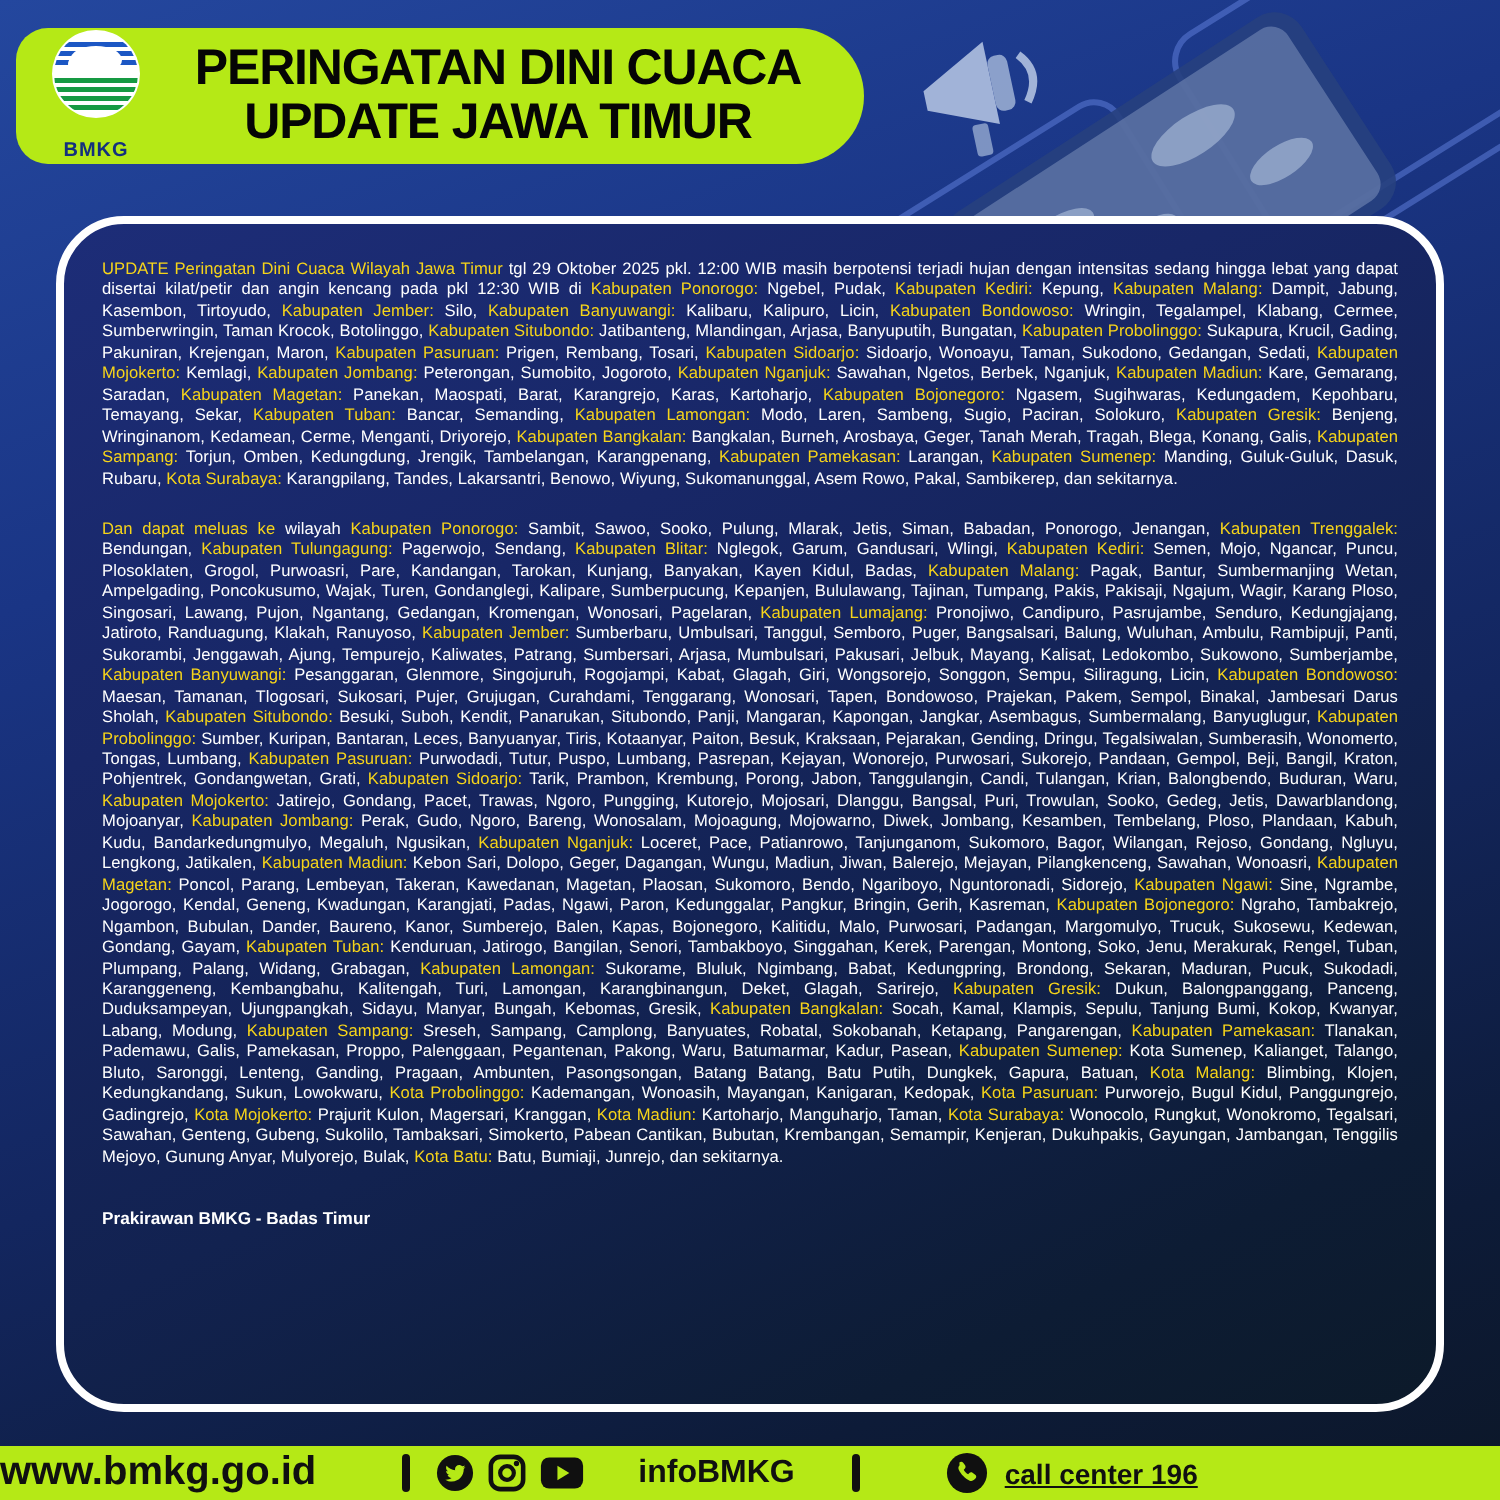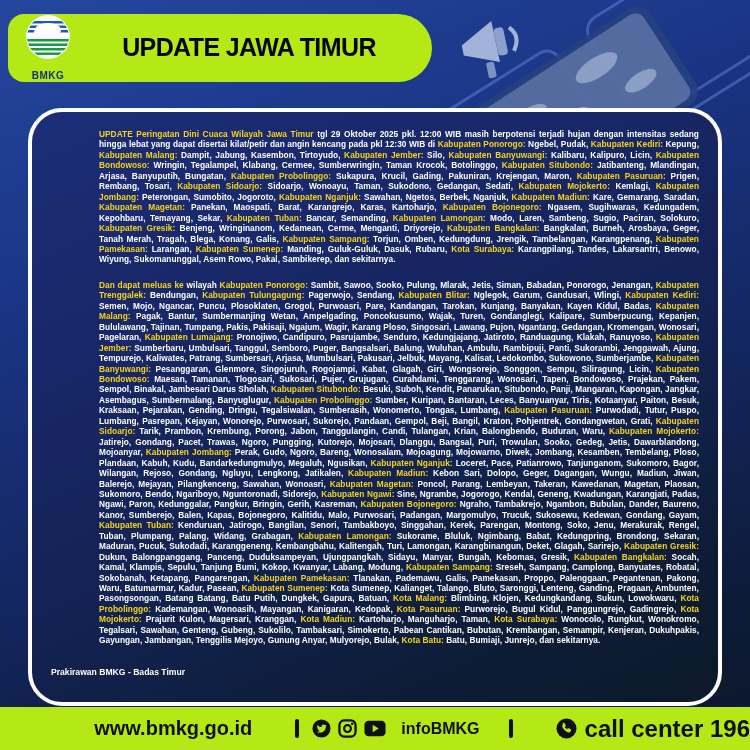--- a/index.html
+++ b/index.html
@@ -24,39 +24,39 @@
     font-size:25px;line-height:1.1;letter-spacing:-.6px;padding-right:10px;
   }
   
   .panel{
     position:absolute;left:28px;top:108px;width:694px;height:598px;box-sizing:border-box;
     border:4px solid #ffffff;border-radius:34px;
     background:linear-gradient(155deg,#1d2d78 0%,#182767 30%,#122250 60%,#0d1c34 85%,#0c1a2a 100%);
     padding:17px 19px 0 19px;z-index:2;
   }
   .body-text{
-    color:#ffffff;font-size:8.3px;line-height:10.45px;font-weight:bold;
-    text-align:justify;letter-spacing:.04px;margin-left:48px;
+    color:#ffffff;font-size:8.3px;line-height:10.45px;font-weight:normal;
+    text-align:justify;letter-spacing:.04px;
   }
   .body-text .hl{color:#f6d41a;}
   .para1{margin-bottom:15px;}
   .para2{margin-bottom:21px;}
   .closing{color:#f6d41a;font-weight:bold;font-size:8.6px;margin-bottom:17px;}
   .signature{color:#ffffff;font-weight:bold;font-size:8.6px;}
   
   .footer{
-    position:absolute;left:0;bottom:0;width:750px;height:43px;background:#b5e916;
-    display:flex;align-items:center;justify-content:flex-end;gap:13px;
+    position:absolute;left:0;bottom:0;width:750px;height:27px;background:#b5e916;
+    display:flex;align-items:center;justify-content:flex-start;gap:13px;
     color:#101010;font-weight:bold;z-index:3;
   }
   .footer .website{font-size:20px;margin-right:30px;}
   .footer .sep{width:4px;height:19px;background:#101010;border-radius:2px;}
   .social{display:flex;align-items:center;gap:7px;}
-  .handle{font-size:16px;margin-right:16px;margin-left:2px;}
-  .call{font-size:24px;display:flex;align-items:center;gap:8px;margin-left:30px;}
+  .handle{font-size:16px;margin-right:16px;margin-left:14px;}
+  .call{font-size:14px;display:flex;align-items:center;gap:8px;margin-left:30px;text-decoration:underline;}
 </style>
 </head>
 <body>
 
 <svg class="deco" viewBox="0 0 340 180">
   <g opacity="0.55" stroke="#5d7cd8" stroke-width="3" fill="none">
     <rect x="190" y="-40" width="210" height="130" rx="16" transform="rotate(-32 295 25)"></rect>
     <rect x="255" y="60" width="190" height="110" rx="14" transform="rotate(-32 350 115)"></rect>
     <rect x="-30" y="95" width="220" height="120" rx="14" transform="rotate(-32 80 155)"></rect>
   </g>
@@ -115,20 +115,21 @@
           <rect x="0" y="24" width="44" height="2.5" fill="#169a43"></rect>
           <rect x="0" y="28.5" width="44" height="2.5" fill="#169a43"></rect>
           <rect x="1" y="33" width="42" height="2.5" fill="#169a43"></rect>
           <rect x="3" y="37.5" width="38" height="2.5" fill="#169a43"></rect>
         </g>
       </svg>
     </div>
     <div class="logo-label">BMKG</div>
   </div>
   <div class="header-title">
+    <div>PERINGATAN DINI CUACA</div>
     <div>UPDATE JAWA TIMUR</div>
   </div>
 </div>
 
 <div class="panel">
   <div class="body-text para1"><span class="hl">UPDATE Peringatan Dini Cuaca Wilayah Jawa Timur</span><span> tgl 29 Oktober 2025 pkl. 12:00 WIB masih berpotensi terjadi hujan dengan intensitas sedang hingga lebat yang dapat disertai kilat/petir dan angin kencang pada pkl 12:30 WIB di </span><span class="hl">Kabupaten Ponorogo:</span><span> Ngebel, Pudak, </span><span class="hl">Kabupaten Kediri:</span><span> Kepung, </span><span class="hl">Kabupaten Malang:</span><span> Dampit, Jabung, Kasembon, Tirtoyudo, </span><span class="hl">Kabupaten Jember:</span><span> Silo, </span><span class="hl">Kabupaten Banyuwangi:</span><span> Kalibaru, Kalipuro, Licin, </span><span class="hl">Kabupaten Bondowoso:</span><span> Wringin, Tegalampel, Klabang, Cermee, Sumberwringin, Taman Krocok, Botolinggo, </span><span class="hl">Kabupaten Situbondo:</span><span> Jatibanteng, Mlandingan, Arjasa, Banyuputih, Bungatan, </span><span class="hl">Kabupaten Probolinggo:</span><span> Sukapura, Krucil, Gading, Pakuniran, Krejengan, Maron, </span><span class="hl">Kabupaten Pasuruan:</span><span> Prigen, Rembang, Tosari, </span><span class="hl">Kabupaten Sidoarjo:</span><span> Sidoarjo, Wonoayu, Taman, Sukodono, Gedangan, Sedati, </span><span class="hl">Kabupaten Mojokerto:</span><span> Kemlagi, </span><span class="hl">Kabupaten Jombang:</span><span> Peterongan, Sumobito, Jogoroto, </span><span class="hl">Kabupaten Nganjuk:</span><span> Sawahan, Ngetos, Berbek, Nganjuk, </span><span class="hl">Kabupaten Madiun:</span><span> Kare, Gemarang, Saradan, </span><span class="hl">Kabupaten Magetan:</span><span> Panekan, Maospati, Barat, Karangrejo, Karas, Kartoharjo, </span><span class="hl">Kabupaten Bojonegoro:</span><span> Ngasem, Sugihwaras, Kedungadem, Kepohbaru, Temayang, Sekar, </span><span class="hl">Kabupaten Tuban:</span><span> Bancar, Semanding, </span><span class="hl">Kabupaten Lamongan:</span><span> Modo, Laren, Sambeng, Sugio, Paciran, Solokuro, </span><span class="hl">Kabupaten Gresik:</span><span> Benjeng, Wringinanom, Kedamean, Cerme, Menganti, Driyorejo, </span><span class="hl">Kabupaten Bangkalan:</span><span> Bangkalan, Burneh, Arosbaya, Geger, Tanah Merah, Tragah, Blega, Konang, Galis, </span><span class="hl">Kabupaten Sampang:</span><span> Torjun, Omben, Kedungdung, Jrengik, Tambelangan, Karangpenang, </span><span class="hl">Kabupaten Pamekasan:</span><span> Larangan, </span><span class="hl">Kabupaten Sumenep:</span><span> Manding, Guluk-Guluk, Dasuk, Rubaru, </span><span class="hl">Kota Surabaya:</span><span> Karangpilang, Tandes, Lakarsantri, Benowo, Wiyung, Sukomanunggal, Asem Rowo, Pakal, Sambikerep, dan sekitarnya.</span></div>
   <div class="body-text para2"><span class="hl">Dan dapat meluas ke</span><span> wilayah </span><span class="hl">Kabupaten Ponorogo:</span><span> Sambit, Sawoo, Sooko, Pulung, Mlarak, Jetis, Siman, Babadan, Ponorogo, Jenangan, </span><span class="hl">Kabupaten Trenggalek:</span><span> Bendungan, </span><span class="hl">Kabupaten Tulungagung:</span><span> Pagerwojo, Sendang, </span><span class="hl">Kabupaten Blitar:</span><span> Nglegok, Garum, Gandusari, Wlingi, </span><span class="hl">Kabupaten Kediri:</span><span> Semen, Mojo, Ngancar, Puncu, Plosoklaten, Grogol, Purwoasri, Pare, Kandangan, Tarokan, Kunjang, Banyakan, Kayen Kidul, Badas, </span><span class="hl">Kabupaten Malang:</span><span> Pagak, Bantur, Sumbermanjing Wetan, Ampelgading, Poncokusumo, Wajak, Turen, Gondanglegi, Kalipare, Sumberpucung, Kepanjen, Bululawang, Tajinan, Tumpang, Pakis, Pakisaji, Ngajum, Wagir, Karang Ploso, Singosari, Lawang, Pujon, Ngantang, Gedangan, Kromengan, Wonosari, Pagelaran, </span><span class="hl">Kabupaten Lumajang:</span><span> Pronojiwo, Candipuro, Pasrujambe, Senduro, Kedungjajang, Jatiroto, Randuagung, Klakah, Ranuyoso, </span><span class="hl">Kabupaten Jember:</span><span> Sumberbaru, Umbulsari, Tanggul, Semboro, Puger, Bangsalsari, Balung, Wuluhan, Ambulu, Rambipuji, Panti, Sukorambi, Jenggawah, Ajung, Tempurejo, Kaliwates, Patrang, Sumbersari, Arjasa, Mumbulsari, Pakusari, Jelbuk, Mayang, Kalisat, Ledokombo, Sukowono, Sumberjambe, </span><span class="hl">Kabupaten Banyuwangi:</span><span> Pesanggaran, Glenmore, Singojuruh, Rogojampi, Kabat, Glagah, Giri, Wongsorejo, Songgon, Sempu, Siliragung, Licin, </span><span class="hl">Kabupaten Bondowoso:</span><span> Maesan, Tamanan, Tlogosari, Sukosari, Pujer, Grujugan, Curahdami, Tenggarang, Wonosari, Tapen, Bondowoso, Prajekan, Pakem, Sempol, Binakal, Jambesari Darus Sholah, </span><span class="hl">Kabupaten Situbondo:</span><span> Besuki, Suboh, Kendit, Panarukan, Situbondo, Panji, Mangaran, Kapongan, Jangkar, Asembagus, Sumbermalang, Banyuglugur, </span><span class="hl">Kabupaten Probolinggo:</span><span> Sumber, Kuripan, Bantaran, Leces, Banyuanyar, Tiris, Kotaanyar, Paiton, Besuk, Kraksaan, Pejarakan, Gending, Dringu, Tegalsiwalan, Sumberasih, Wonomerto, Tongas, Lumbang, </span><span class="hl">Kabupaten Pasuruan:</span><span> Purwodadi, Tutur, Puspo, Lumbang, Pasrepan, Kejayan, Wonorejo, Purwosari, Sukorejo, Pandaan, Gempol, Beji, Bangil, Kraton, Pohjentrek, Gondangwetan, Grati, </span><span class="hl">Kabupaten Sidoarjo:</span><span> Tarik, Prambon, Krembung, Porong, Jabon, Tanggulangin, Candi, Tulangan, Krian, Balongbendo, Buduran, Waru, </span><span class="hl">Kabupaten Mojokerto:</span><span> Jatirejo, Gondang, Pacet, Trawas, Ngoro, Pungging, Kutorejo, Mojosari, Dlanggu, Bangsal, Puri, Trowulan, Sooko, Gedeg, Jetis, Dawarblandong, Mojoanyar, </span><span class="hl">Kabupaten Jombang:</span><span> Perak, Gudo, Ngoro, Bareng, Wonosalam, Mojoagung, Mojowarno, Diwek, Jombang, Kesamben, Tembelang, Ploso, Plandaan, Kabuh, Kudu, Bandarkedungmulyo, Megaluh, Ngusikan, </span><span class="hl">Kabupaten Nganjuk:</span><span> Loceret, Pace, Patianrowo, Tanjunganom, Sukomoro, Bagor, Wilangan, Rejoso, Gondang, Ngluyu, Lengkong, Jatikalen, </span><span class="hl">Kabupaten Madiun:</span><span> Kebon Sari, Dolopo, Geger, Dagangan, Wungu, Madiun, Jiwan, Balerejo, Mejayan, Pilangkenceng, Sawahan, Wonoasri, </span><span class="hl">Kabupaten Magetan:</span><span> Poncol, Parang, Lembeyan, Takeran, Kawedanan, Magetan, Plaosan, Sukomoro, Bendo, Ngariboyo, Nguntoronadi, Sidorejo, </span><span class="hl">Kabupaten Ngawi:</span><span> Sine, Ngrambe, Jogorogo, Kendal, Geneng, Kwadungan, Karangjati, Padas, Ngawi, Paron, Kedunggalar, Pangkur, Bringin, Gerih, Kasreman, </span><span class="hl">Kabupaten Bojonegoro:</span><span> Ngraho, Tambakrejo, Ngambon, Bubulan, Dander, Baureno, Kanor, Sumberejo, Balen, Kapas, Bojonegoro, Kalitidu, Malo, Purwosari, Padangan, Margomulyo, Trucuk, Sukosewu, Kedewan, Gondang, Gayam, </span><span class="hl">Kabupaten Tuban:</span><span> Kenduruan, Jatirogo, Bangilan, Senori, Tambakboyo, Singgahan, Kerek, Parengan, Montong, Soko, Jenu, Merakurak, Rengel, Tuban, Plumpang, Palang, Widang, Grabagan, </span><span class="hl">Kabupaten Lamongan:</span><span> Sukorame, Bluluk, Ngimbang, Babat, Kedungpring, Brondong, Sekaran, Maduran, Pucuk, Sukodadi, Karanggeneng, Kembangbahu, Kalitengah, Turi, Lamongan, Karangbinangun, Deket, Glagah, Sarirejo, </span><span class="hl">Kabupaten Gresik:</span><span> Dukun, Balongpanggang, Panceng, Duduksampeyan, Ujungpangkah, Sidayu, Manyar, Bungah, Kebomas, Gresik, </span><span class="hl">Kabupaten Bangkalan:</span><span> Socah, Kamal, Klampis, Sepulu, Tanjung Bumi, Kokop, Kwanyar, Labang, Modung, </span><span class="hl">Kabupaten Sampang:</span><span> Sreseh, Sampang, Camplong, Banyuates, Robatal, Sokobanah, Ketapang, Pangarengan, </span><span class="hl">Kabupaten Pamekasan:</span><span> Tlanakan, Pademawu, Galis, Pamekasan, Proppo, Palenggaan, Pegantenan, Pakong, Waru, Batumarmar, Kadur, Pasean, </span><span class="hl">Kabupaten Sumenep:</span><span> Kota Sumenep, Kalianget, Talango, Bluto, Saronggi, Lenteng, Ganding, Pragaan, Ambunten, Pasongsongan, Batang Batang, Batu Putih, Dungkek, Gapura, Batuan, </span><span class="hl">Kota Malang:</span><span> Blimbing, Klojen, Kedungkandang, Sukun, Lowokwaru, </span><span class="hl">Kota Probolinggo:</span><span> Kademangan, Wonoasih, Mayangan, Kanigaran, Kedopak, </span><span class="hl">Kota Pasuruan:</span><span> Purworejo, Bugul Kidul, Panggungrejo, Gadingrejo, </span><span class="hl">Kota Mojokerto:</span><span> Prajurit Kulon, Magersari, Kranggan, </span><span class="hl">Kota Madiun:</span><span> Kartoharjo, Manguharjo, Taman, </span><span class="hl">Kota Surabaya:</span><span> Wonocolo, Rungkut, Wonokromo, Tegalsari, Sawahan, Genteng, Gubeng, Sukolilo, Tambaksari, Simokerto, Pabean Cantikan, Bubutan, Krembangan, Semampir, Kenjeran, Dukuhpakis, Gayungan, Jambangan, Tenggilis Mejoyo, Gunung Anyar, Mulyorejo, Bulak, </span><span class="hl">Kota Batu:</span><span> Batu, Bumiaji, Junrejo, dan sekitarnya.</span></div>
   <div class="signature">Prakirawan BMKG - Badas Timur</div>
 </div>
 

